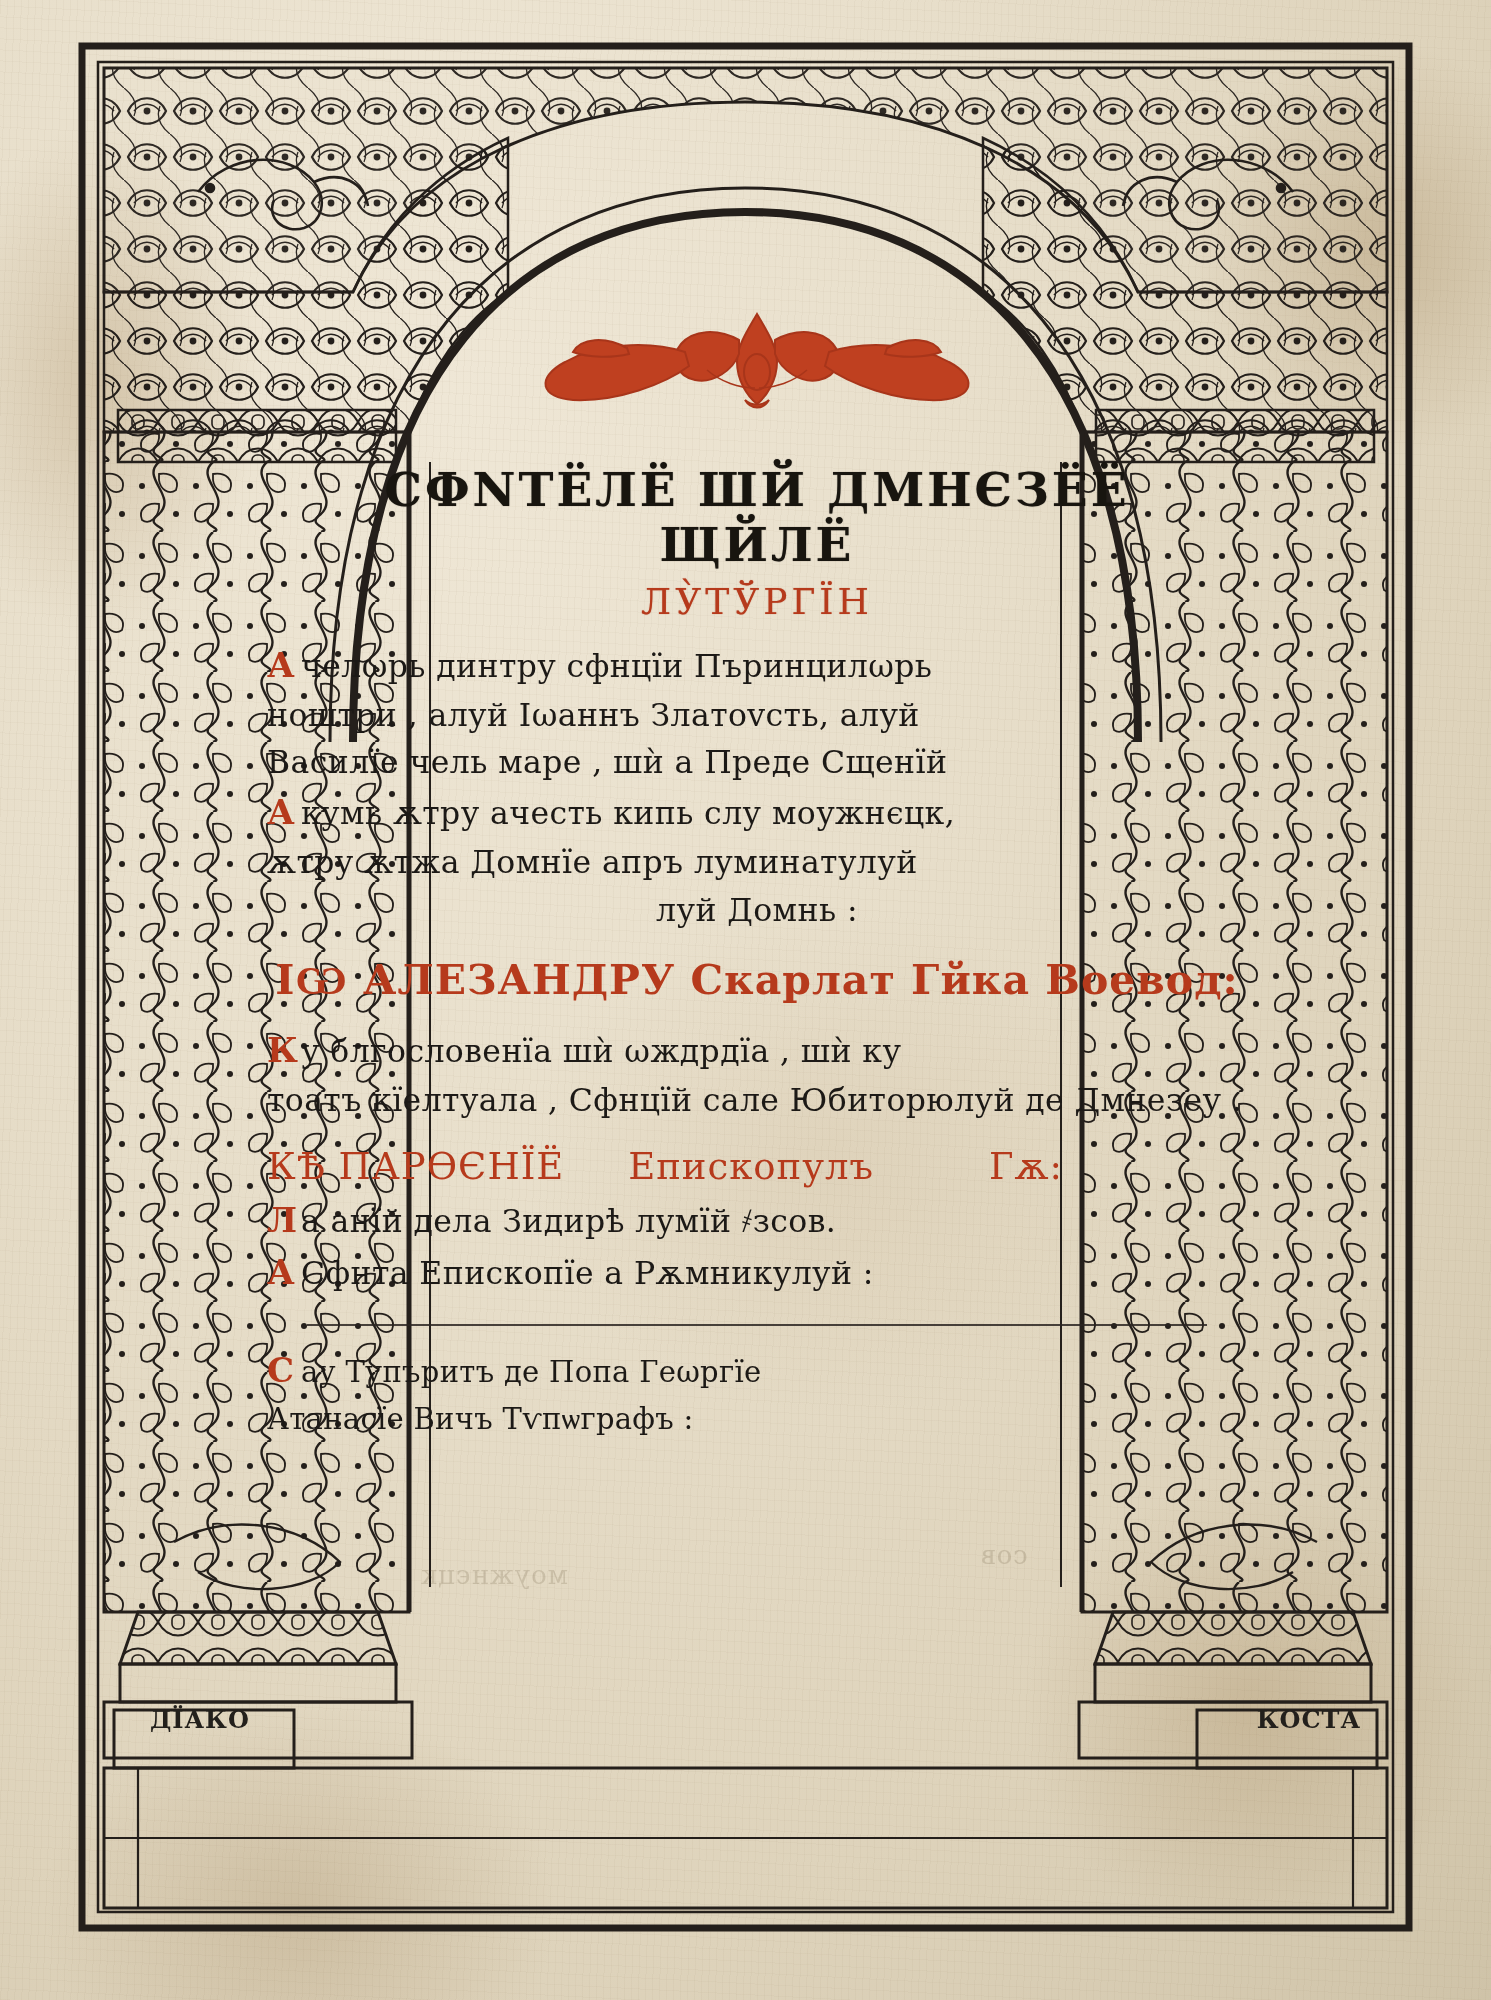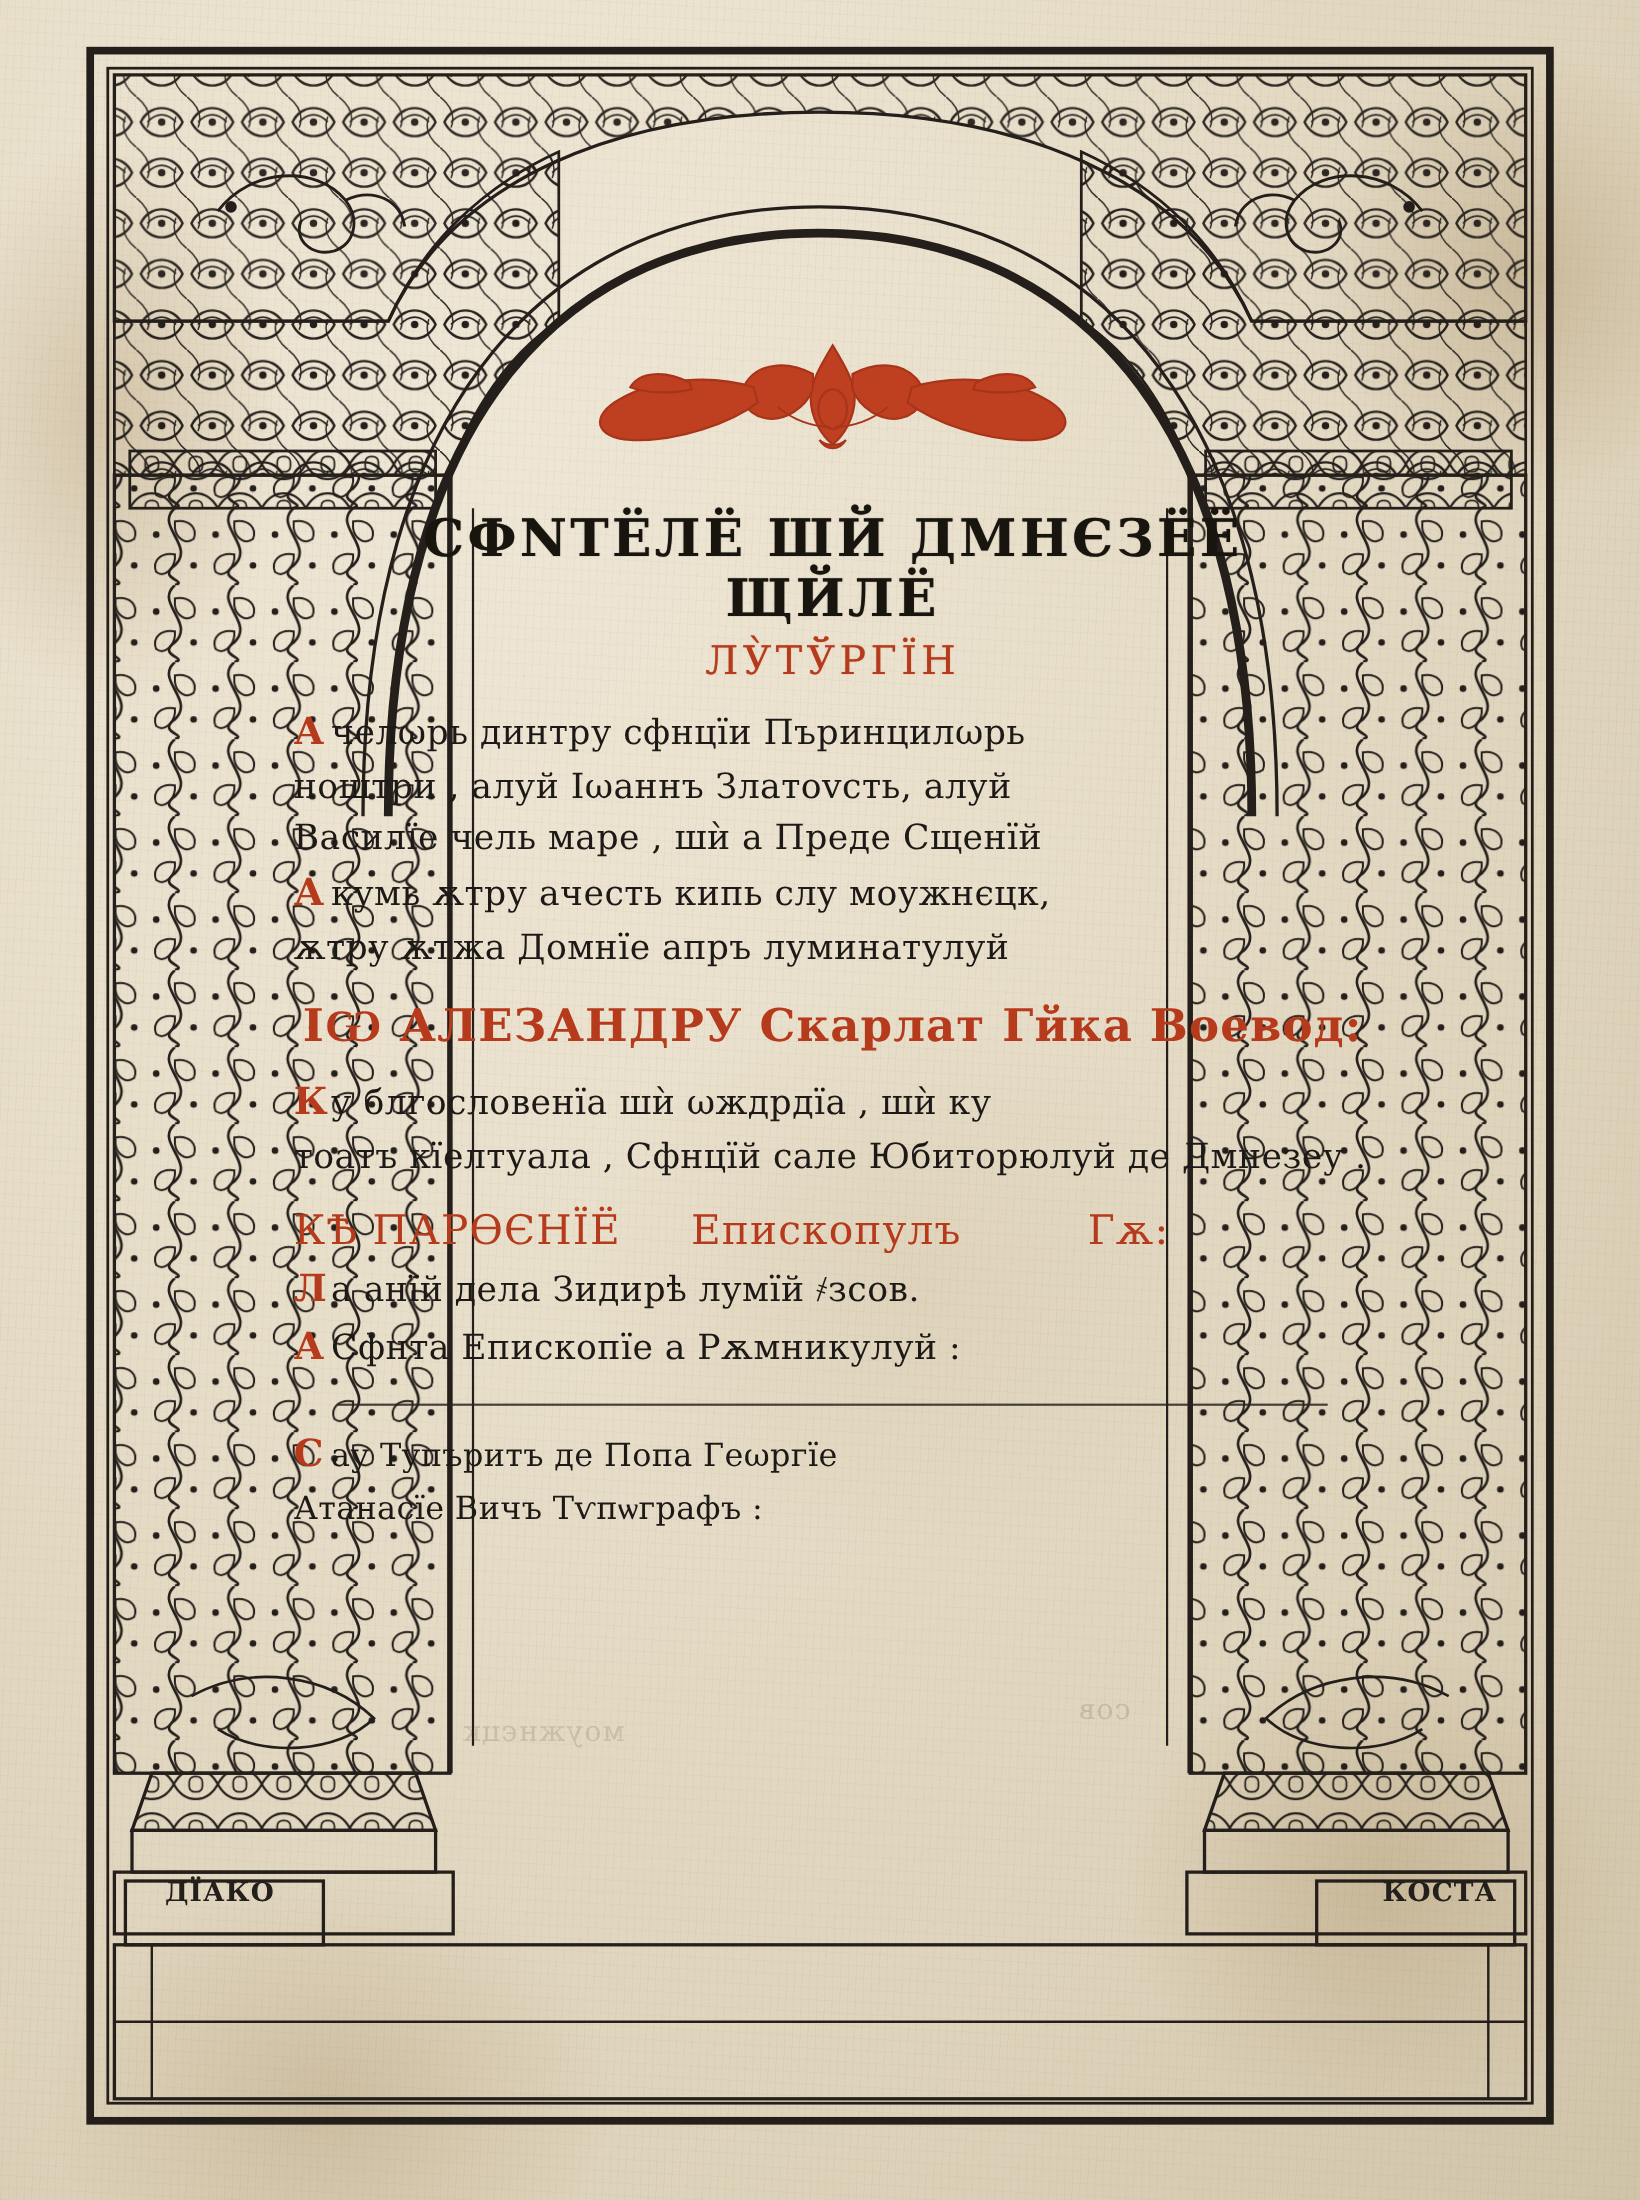--- a/index.html
+++ b/index.html
@@ -292,20 +292,21 @@
       <span class="ln"><span class="drop">А</span><span>челωрь динтру сфнцїи Пъринцилωрь</span></span>
 
       <span class="ln"><span>ноштри , алуй Іωаннъ Златоvсть, алуй</span></span>
 
       <span class="ln"><span>Василїе чель маре , шѝ а Преде Сщенїй</span></span>
 
       <span class="ln"><span class="drop">А</span><span>кумь ѫтру ачесть кипь слу моужнєцк,</span></span>
 
       <span class="ln"><span>ѫтру ѫтжа Домнїе апръ луминатулуй</span></span>
 
+      <span class="ln center"><span>луй Домнь :</span></span>
 
       <div class="spacer-sm"></div>
 
       <span class="ln center"><span class="big-red">ІѠ АЛЕЗАНДРУ Скарлат Гйка Воевод:</span></span>
 
       <div class="spacer-sm"></div>
 
       <span class="ln"><span class="drop">К</span><span>у блгословенїа шѝ ωждрдїа , шѝ ку</span></span>
 
       <span class="ln" style="white-space:normal"><span>тоатъ кїелтуала , Сфнцїй сале Юбиторюлуй де Дмнезеу .</span></span>

